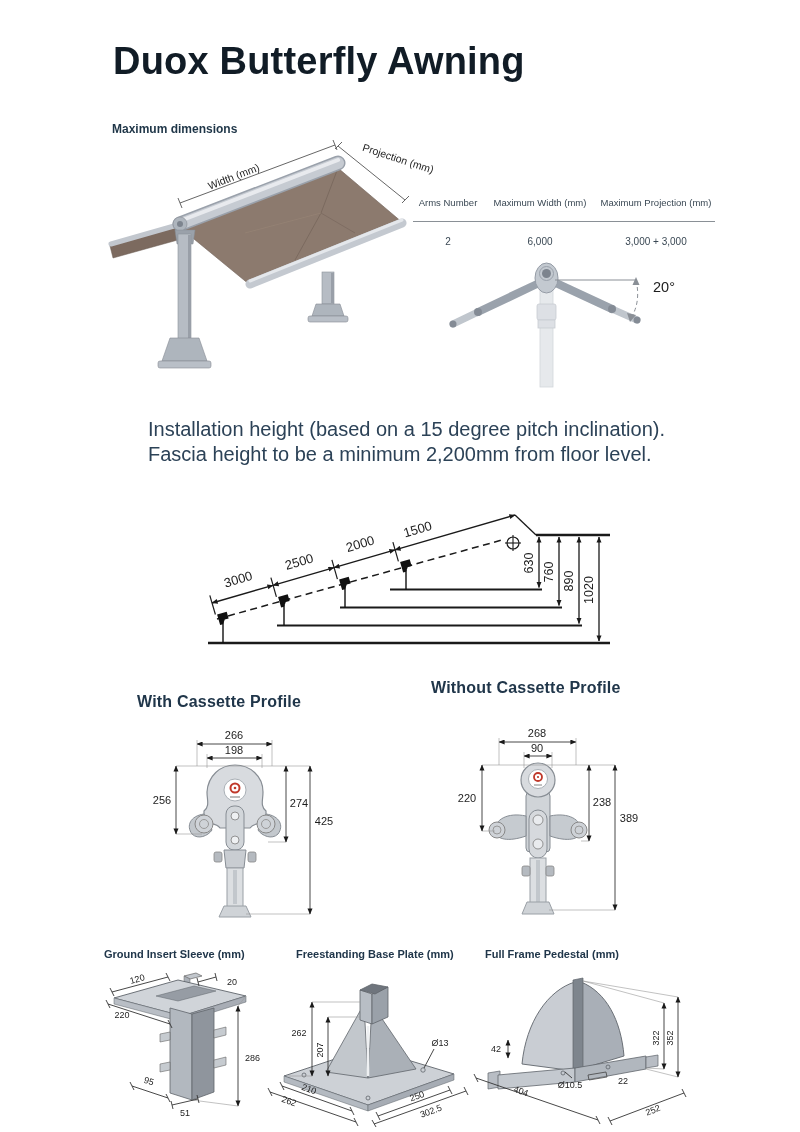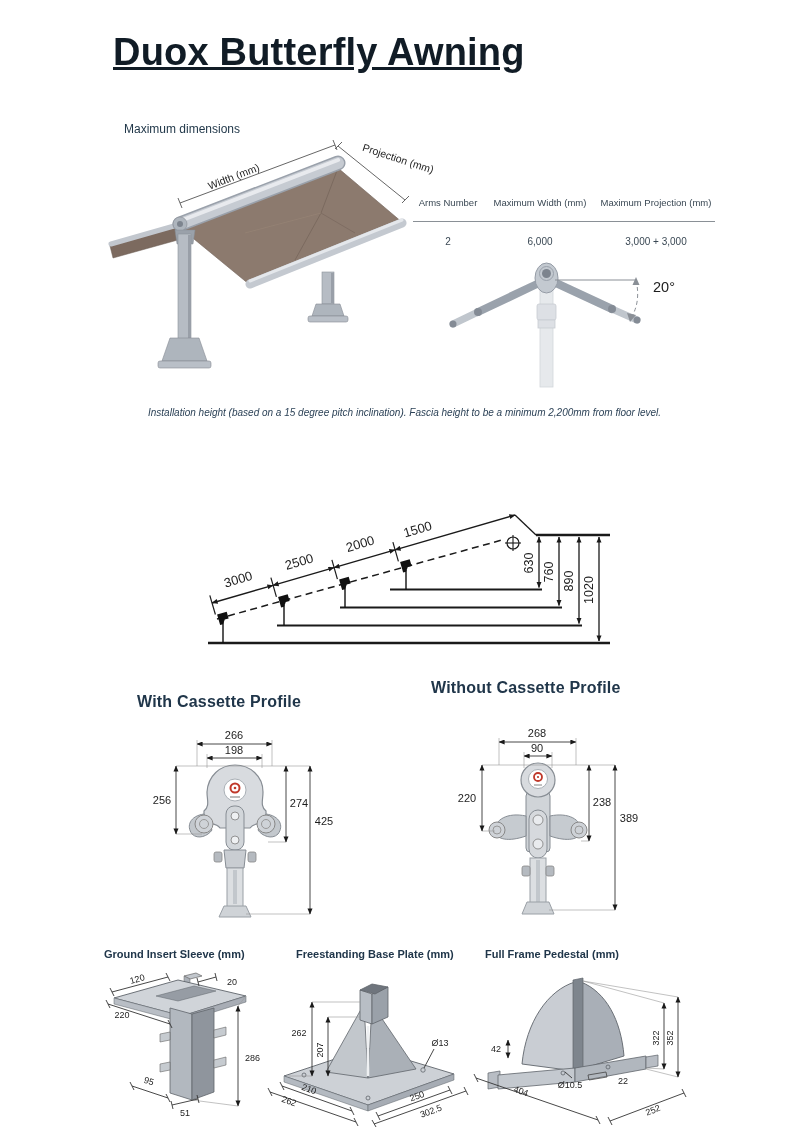--- a/index.html
+++ b/index.html
@@ -1,26 +1,26 @@
 <!DOCTYPE html>
 <html><head>
 <meta charset="utf-8">
 <style>
   html,body{margin:0;padding:0;background:#fff;}
   .page{position:relative;width:800px;height:1132px;background:#ffffff;overflow:hidden;
         font-family:"Liberation Sans","DejaVu Sans",sans-serif;}
-  .title{position:absolute;left:113px;top:31px;margin:0;font-size:38px;font-weight:700;
-         color:#111c26;letter-spacing:0.2px;text-decoration:underline;}
-  .subtitle{position:absolute;left:124px;top:122px;font-size:12px;font-weight:400;color:#1e3547;}
+  .title{position:absolute;left:113px;top:40px;margin:0;font-size:38px;font-weight:700;
+         color:#111c26;letter-spacing:0.2px;}
+  .subtitle{position:absolute;left:112px;top:122px;font-size:12px;font-weight:700;color:#1e3547;}
   .spec-table{position:absolute;left:410px;top:197px;display:grid;
               grid-template-columns:76px 92px 124px;color:#3a4854;gap:8px;}
   .spec-table .th{font-size:9.5px;white-space:nowrap;justify-self:center;padding-bottom:5px;}
   .spec-table .rule{grid-column:1/-1;height:0;border-top:1px solid #8a9096;margin:0 3px;}
   .spec-table .td{font-size:10px;white-space:nowrap;justify-self:center;padding-top:6px;}
-  .para{position:absolute;left:148px;width:548px;font-size:10px;line-height:1.26;color:#2c4257;font-style:italic;}
+  .para{position:absolute;left:148px;width:548px;font-size:20px;line-height:1.26;color:#2c4257;}
   .fig-heading{position:absolute;font-size:16px;font-weight:700;color:#20364a;letter-spacing:0.2px;}
   .fig-heading-sm{position:absolute;font-size:11px;font-weight:700;color:#20364a;}
   svg{position:absolute;overflow:visible;}
   svg text{font-family:"Liberation Sans","DejaVu Sans",sans-serif;fill:#1d1d1d;}
   .dimf{stroke:#333;stroke-width:0.9;fill:none;}
   .ext{stroke:#999;stroke-width:0.6;fill:none;}
   .blk{stroke:#1a1a1a;fill:none;}
 </style>
 </head>
 <body>

